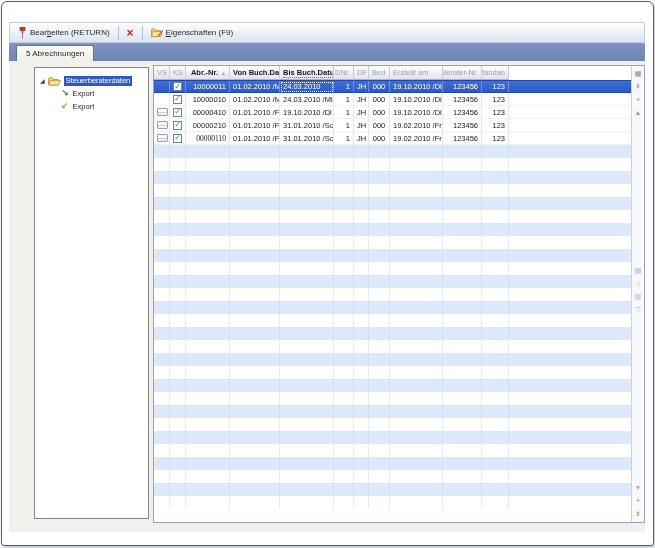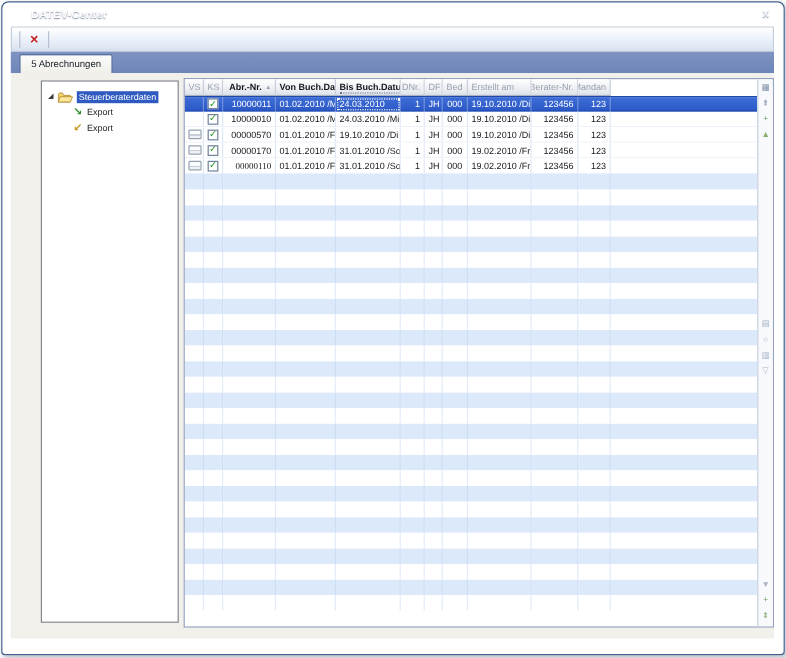--- a/index.html
+++ b/index.html
@@ -88,33 +88,49 @@
   .vg-top{top:1px;}
   .vg-mid{top:198px;}
   .vg-bot{bottom:2px;}
   .sic{height:13px;display:flex;align-items:center;justify-content:center;font-size:7px;line-height:7px;width:100%;}
 </style>
 </head>
 <body>
 
 <div class="window">
 
-  <div class="titlebar">
-    <span class="title-text">DATEV-Center</span>
-    <span class="close-btn">x</span>
-  </div>
 
   <div class="body-col">
 
     <div class="toolbar" id="toolbar">
+        <div class="tbtn">
+          <span style="display: flex; align-items: center;">
+            <svg width="9" height="12" viewBox="0 0 9 12">
+              <rect x="2" y="0.5" width="5" height="3" fill="#c03020" stroke="#7e1c10" stroke-width="0.6"></rect>
+              <path d="M3.2 3.5 L5.8 3.5 L5.2 7 L3.8 7 Z" fill="#d8604e"></path>
+              <rect x="4.1" y="7" width="0.9" height="4.5" fill="#6e7480"></rect>
+            </svg>
+          </span>
+          <span>Bear<u>b</u>eiten (RETURN)</span>
+        </div>
         <div class="tsep"></div>
         <div class="tbtn">
           <span class="ic-del">×</span>
         </div>
         <div class="tsep"></div>
+        <div class="tbtn">
+          <span style="display: flex; align-items: center;">
+            <svg width="12" height="11" viewBox="0 0 12 11">
+              <path d="M0.5 2.5 L0.5 9.5 L9.5 9.5 L9.5 3.5 L4.5 3.5 L3.7 1.8 L1.5 1.8 Z" fill="#f5d56b" stroke="#b8923a" stroke-width="0.8"></path>
+              <path d="M1.6 4.6 L11.3 4.6 L9.7 9.5 L0.6 9.5 Z" fill="#fce79a" stroke="#b8923a" stroke-width="0.8"></path>
+              <path d="M7 8.5 L11 3.5 L11.8 4.2 L8 9 Z" fill="#e07f2a" stroke="#9c5a1a" stroke-width="0.5"></path>
+            </svg>
+          </span>
+          <span><u>E</u>igenschaften (F9)</span>
+        </div>
       </div>
 
     <div class="tabband">
       <div class="tab">
         <span>5 Abrechnungen</span>
       </div>
     </div>
 
     <div class="page">
 
@@ -211,39 +227,39 @@
                   <div class="gcell num" style="width: 27px;">123</div>
                   <div class="gcell" style="flex: 1 1 0%; border-right: none;"></div>
                 </div>
                 <div class="grow">
                   <div class="gcell" style="width: 16px;">
                     <span class="vs-icon"></span>
                   </div>
                   <div class="gcell" style="width: 16px;">
                     <span class="cb">✓</span>
                   </div>
-                  <div class="gcell num" style="width: 44px;">00000570</div>
+                  <div class="gcell num" style="width: 44px;">00000410</div>
                   <div class="gcell" style="width: 50px;">01.01.2010 /Fr</div>
                   <div class="gcell" style="width: 54px;">19.10.2010 /Di</div>
                   <div class="gcell num" style="width: 20px;">1</div>
                   <div class="gcell" style="width: 15px;">JH</div>
                   <div class="gcell ctr" style="width: 21px;">000</div>
                   <div class="gcell" style="width: 53px;">19.10.2010 /Di</div>
                   <div class="gcell num" style="width: 39px;">123456</div>
                   <div class="gcell num" style="width: 27px;">123</div>
                   <div class="gcell" style="flex: 1 1 0%; border-right: none;"></div>
                 </div>
                 <div class="grow">
                   <div class="gcell" style="width: 16px;">
                     <span class="vs-icon"></span>
                   </div>
                   <div class="gcell" style="width: 16px;">
                     <span class="cb">✓</span>
                   </div>
-                  <div class="gcell num" style="width: 44px;">00000170</div>
+                  <div class="gcell num" style="width: 44px;">00000210</div>
                   <div class="gcell" style="width: 50px;">01.01.2010 /Fr</div>
                   <div class="gcell" style="width: 54px;">31.01.2010 /So</div>
                   <div class="gcell num" style="width: 20px;">1</div>
                   <div class="gcell" style="width: 15px;">JH</div>
                   <div class="gcell ctr" style="width: 21px;">000</div>
                   <div class="gcell" style="width: 53px;">19.02.2010 /Fr</div>
                   <div class="gcell num" style="width: 39px;">123456</div>
                   <div class="gcell num" style="width: 27px;">123</div>
                   <div class="gcell" style="flex: 1 1 0%; border-right: none;"></div>
                 </div>

